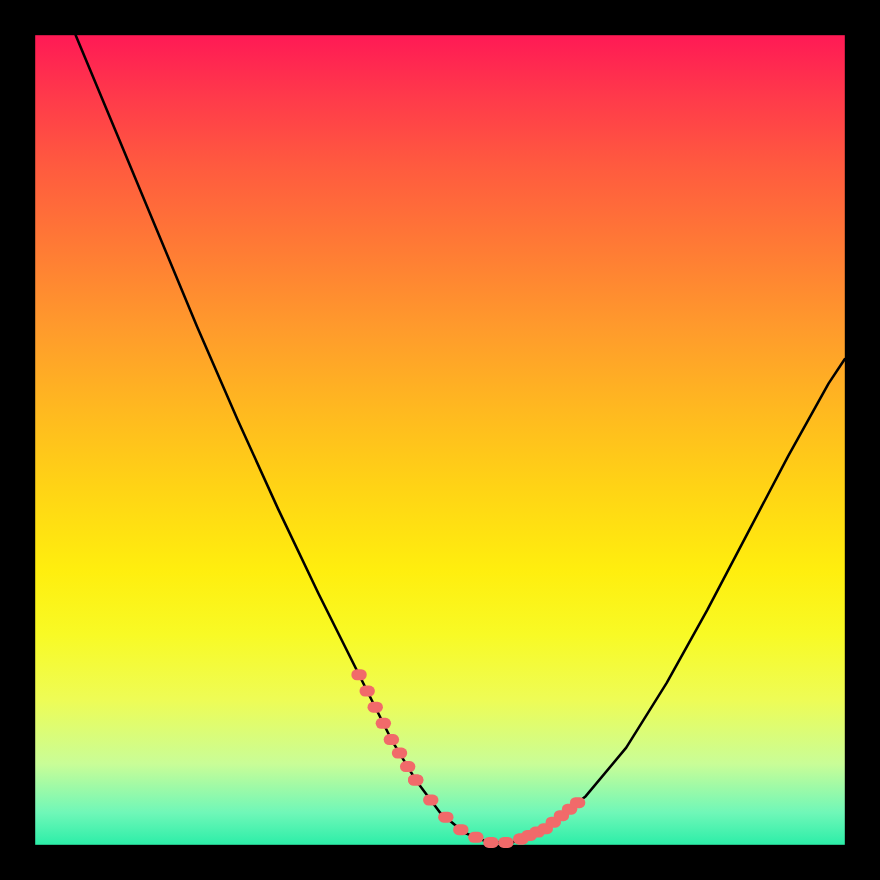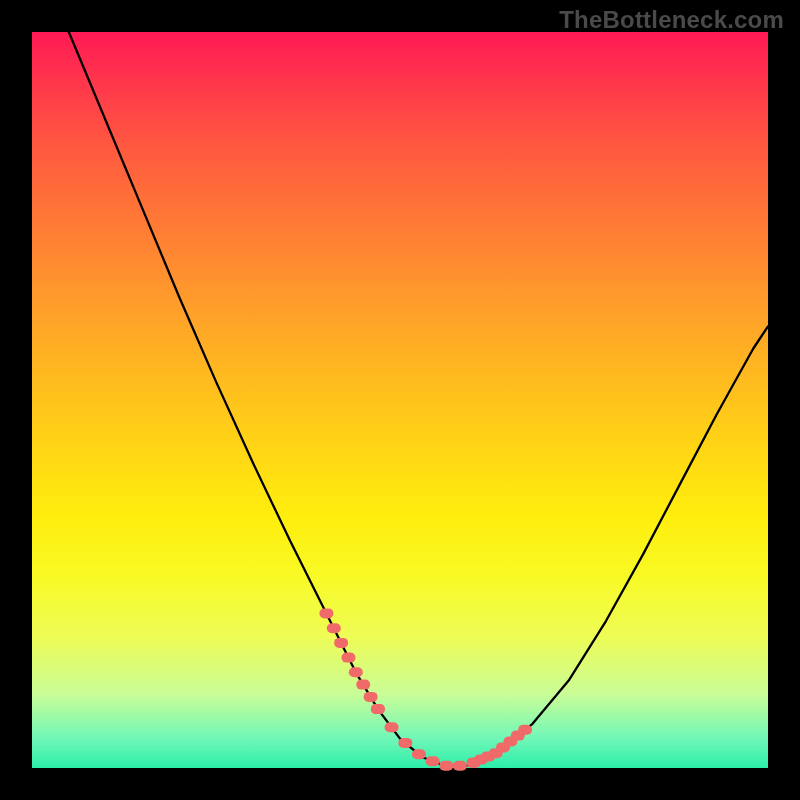--- a/index.html
+++ b/index.html
@@ -90,14 +90,13 @@
         <rect x="442.0" y="722.5" width="14" height="10" rx="5" fill="#f16a6a"></rect>
         <rect x="449.3" y="719.4" width="14" height="10" rx="5" fill="#f16a6a"></rect>
         <rect x="456.7" y="716.3" width="14" height="10" rx="5" fill="#f16a6a"></rect>
         <rect x="464.0" y="710.4" width="14" height="10" rx="5" fill="#f16a6a"></rect>
         <rect x="471.4" y="704.5" width="14" height="10" rx="5" fill="#f16a6a"></rect>
         <rect x="478.8" y="698.6" width="14" height="10" rx="5" fill="#f16a6a"></rect>
         <rect x="486.1" y="692.7" width="14" height="10" rx="5" fill="#f16a6a"></rect>
       </g>
   </svg>
 
-  <div class="watermark">TheBottleneck.com</div>
 </div>
 
 </body></html>

